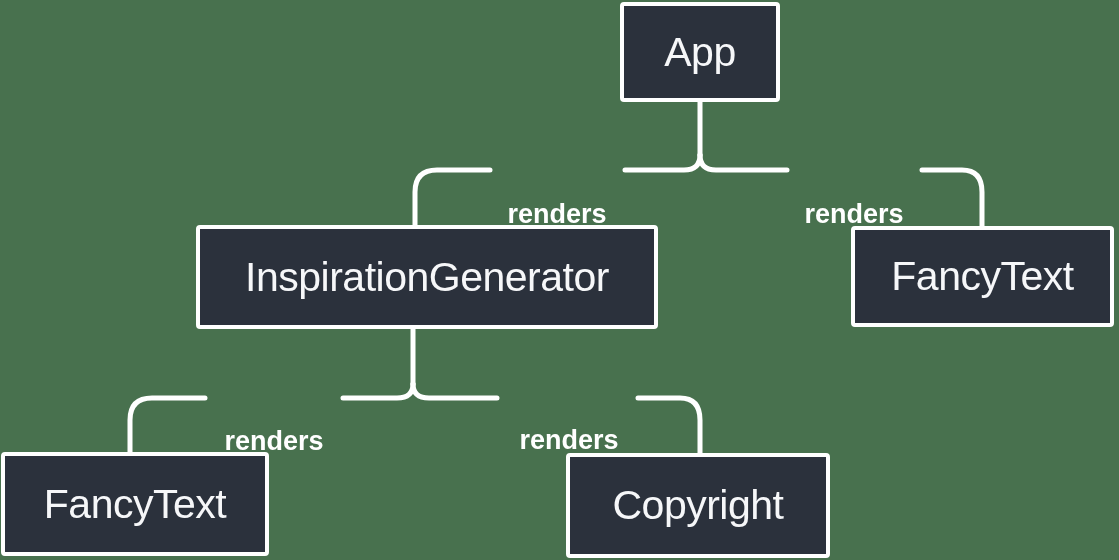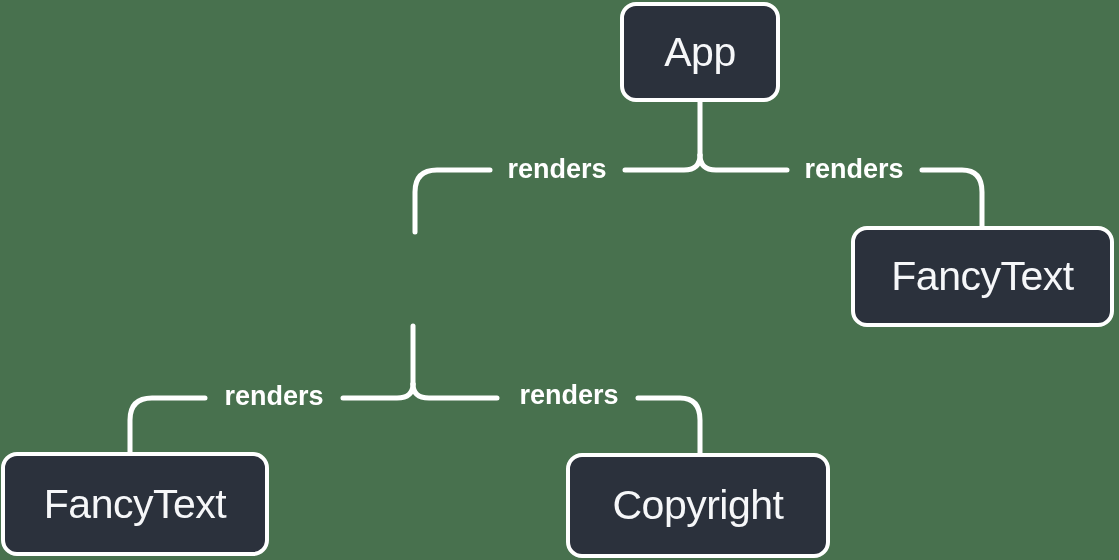--- a/index.html
+++ b/index.html
@@ -30,21 +30,21 @@
     fill: none;
     stroke: #ffffff;
     stroke-width: 5;
     stroke-linecap: round;
   }
   .node {
     position: absolute;
     box-sizing: border-box;
     background: #2b313c;
     border: 4px solid #ffffff;
-    border-radius: 16px;
+    border-radius: 4px;
     display: flex;
     align-items: center;
     justify-content: center;
     color: #f6f7f9;
     font-size: 41px;
     font-weight: 400;
     letter-spacing: -0.5px;
     white-space: nowrap;
     z-index: 2;
   }
@@ -54,20 +54,21 @@
   .node-fancy-bottom   { left:   1px; top: 452px; width: 268px; height: 104px; }
   .node-copyright      { left: 566px; top: 453px; width: 264px; height: 105px; }
   .edge-label {
     position: absolute;
     transform: translate(-50%, -50%);
     color: #ffffff;
     font-size: 27px;
     font-weight: 700;
     white-space: nowrap;
     z-index: 1;
+    margin-top: 45px;
   }
   .edge-label-1 { left: 557px; top: 169px; }
   .edge-label-2 { left: 854px; top: 169px; }
   .edge-label-3 { left: 274px; top: 396px; }
   .edge-label-4 { left: 569px; top: 395px; }
 </style>
 </head>
 <body>
 
 <div class="diagram">
@@ -93,20 +94,23 @@
 
   <span class="edge-label edge-label-1">renders</span>
   <span class="edge-label edge-label-2">renders</span>
   <span class="edge-label edge-label-3">renders</span>
   <span class="edge-label edge-label-4">renders</span>
 
   <div class="node node-app">
     <span>App</span>
   </div>
 
+  <div class="node node-inspiration">
+    <span>InspirationGenerator</span>
+  </div>
 
   <div class="node node-fancy-top">
     <span>FancyText</span>
   </div>
 
   <div class="node node-fancy-bottom">
     <span>FancyText</span>
   </div>
 
   <div class="node node-copyright">

